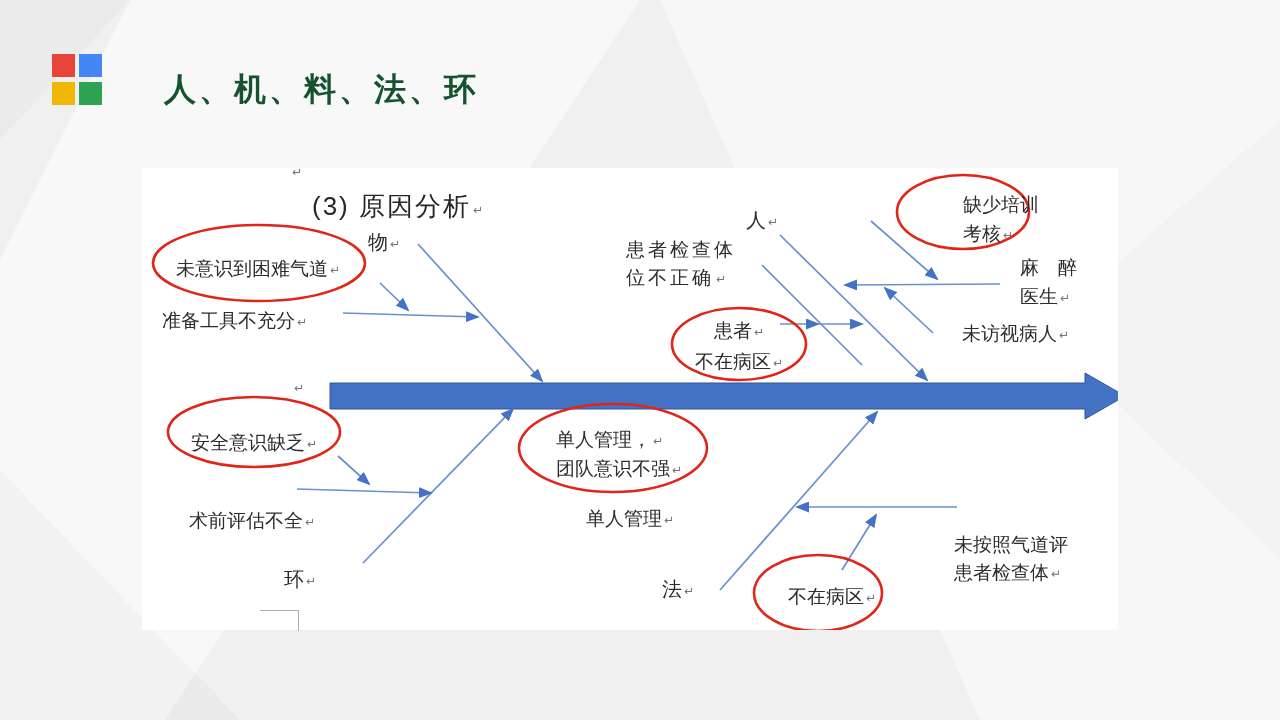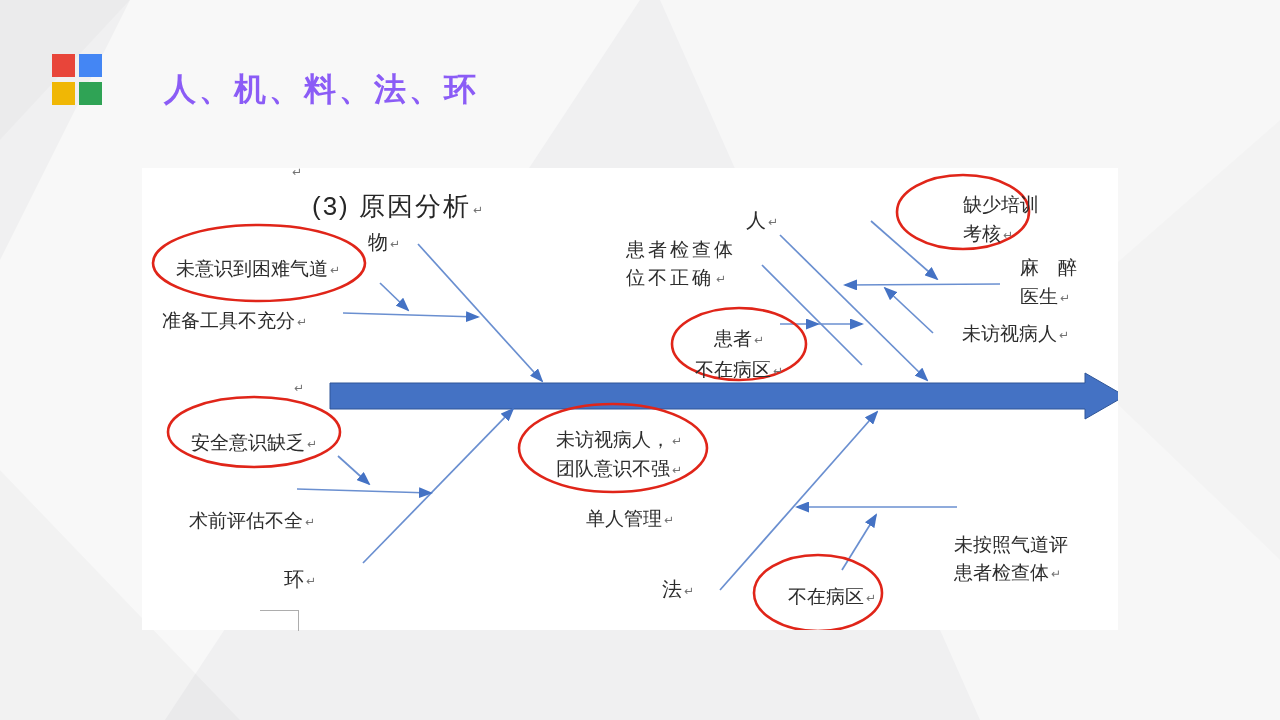--- a/index.html
+++ b/index.html
@@ -20,32 +20,32 @@
   
   .logo{position:absolute;left:52px;top:54px;width:51px;height:52px;}
   .logo .sq{position:absolute;width:23px;height:23px;}
   .sq-tl{left:0;top:0;background:#e8453a;}
   .sq-tr{left:27px;top:0;background:#4486f4;}
   .sq-bl{left:0;top:28px;background:#f0b705;}
   .sq-br{left:27px;top:28px;background:#2fa355;}
 
   .slide-title{
     position:absolute;left:164px;top:68px;
-    font-size:32px;font-weight:bold;color:#8b5cf6;letter-spacing:3px;
+    font-size:32px;font-weight:bold;color:#14532d;letter-spacing:3px;
   }
 
   
   .panel{position:absolute;left:142px;top:168px;width:976px;height:462px;background:#ffffff;}
   .panel svg{position:absolute;left:0;top:0;}
 
   .lbl{position:absolute;color:#2d2d2d;font-size:19px;line-height:28px;white-space:nowrap;}
   .ret{font-size:12px;color:#737373;margin-left:2px;vertical-align:1px;}
   .heading{font-size:26px;letter-spacing:2px;color:#262626;}
   .spaced{letter-spacing:3px;}
-  .center{text-align:center;white-space:normal;margin-top:8px;}
+  .center{text-align:center;white-space:normal;}
   .lh28{line-height:28px;}
   .lh29{line-height:29px;}
   .lh30{line-height:30px;}
   .stray-ret{position:absolute;font-size:12px;color:#737373;}
 
   .remnant-box{
     position:absolute;left:118px;top:442px;width:38px;height:20px;
     border-top:1px solid #adadad;border-right:1px solid #adadad;
   }
 </style>
@@ -152,21 +152,21 @@
       <span>未访视病人</span><span class="ret">↵</span>
     </div>
     <div class="lbl center lh30" style="left:530px;top:148px;width:134px;">
       <span>患者</span><span class="ret">↵</span><br>
       <span>不在病区</span><span class="ret">↵</span>
     </div>
     <div class="lbl" style="left:49px;top:261px;">
       <span>安全意识缺乏</span><span class="ret">↵</span>
     </div>
     <div class="lbl lh28" style="left:414px;top:258px;">
-      <span>未访视病人，</span><span class="ret">↵</span><br>
+      <span>单人管理，</span><span class="ret">↵</span><br>
       <span>团队意识不强</span><span class="ret">↵</span>
     </div>
     <div class="lbl" style="left:47px;top:339px;">
       <span>术前评估不全</span><span class="ret">↵</span>
     </div>
     <div class="lbl" style="left:444px;top:337px;">
       <span>单人管理</span><span class="ret">↵</span>
     </div>
     <div class="lbl" style="left:646px;top:415px;">
       <span>不在病区</span><span class="ret">↵</span>

